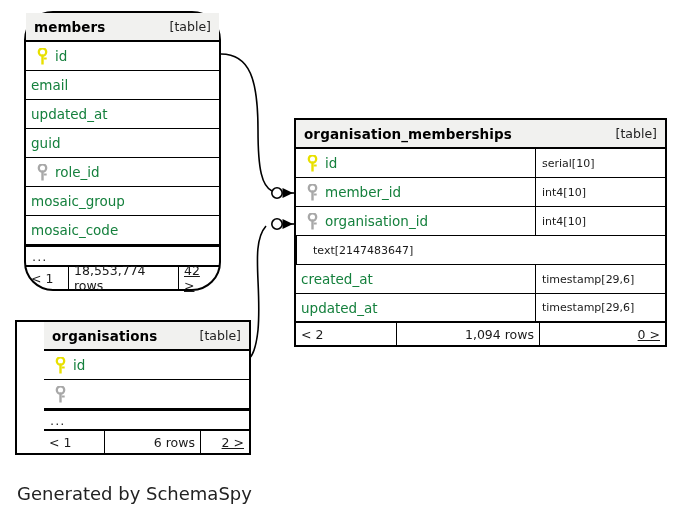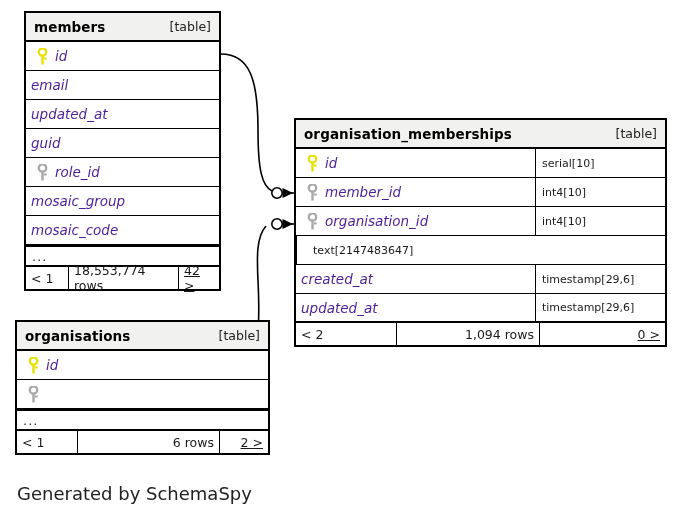--- a/index.html
+++ b/index.html
@@ -88,21 +88,21 @@
     flex: 0 0 auto;
     border-left: 1px solid #000000;
     padding-left: 6px;
     box-sizing: border-box;
     height: 100%;
     display: flex;
     align-items: center;
     font-size: 11px;
   }
 
-  .name-text { font-size: 13.5px; color: #4c1d95; font-style: italic; }
+  .name-text { font-size: 13.5px; color: #15803d; }
 
   
   .keyslot {
     width: 20px;
     min-width: 20px;
     height: 20px;
     display: inline-flex;
     align-items: center;
     justify-content: center;
     margin-right: 3px;
@@ -179,21 +179,21 @@
     </g>
 
     <g>
       <path d="M 228 364 C 250 364, 255 358, 258 330 C 262 286, 250 244, 266 226" fill="none" stroke="#000000" stroke-width="1.6"></path>
       <circle cx="277" cy="224" r="5.2" fill="#ffffff" stroke="#000000" stroke-width="1.6"></circle>
       <path d="M 293 224 L 282.5 219 L 282.5 229 Z" fill="#000000"></path>
       <line x1="288" y1="224" x2="296" y2="224" stroke="#000000" stroke-width="1.6"></line>
     </g>
   </svg>
 
-  <div class="entity" id="tbl-members" style="left:24px; top:11px; width:197px;">
+  <div class="entity" id="tbl-members" style="left:24px; top:11px; width:197px;border-radius:29px;">
     <div class="ent-header">
       <span class="ent-title">members</span>
       <span class="ent-kind">[table]</span>
     </div>
 
     <div class="ent-row">
       <div class="col-name">
         <span class="keyslot">
           <svg width="13" height="17" viewBox="0 0 13 17">
             <circle cx="6.5" cy="4" r="3.7" fill="none" stroke="#e8e000" stroke-width="2.3"></circle>
@@ -250,21 +250,21 @@
 
     <div class="ellipsis-row">...</div>
 
     <div class="ent-footer mbr-foot">
       <div class="foot-cell foot-prev">&lt; 1</div>
       <div class="foot-cell foot-mid">18,553,774 rows</div>
       <div class="foot-cell foot-next">42 &gt;</div>
     </div>
   </div>
 
-  <div class="entity" id="tbl-organisations" style="left:15px; top:320px; width:255px;">
+  <div class="entity" id="tbl-organisations" style="left:15px; top:320px; width:236px;padding-left:27px;">
     <div class="ent-header">
       <span class="ent-title">organisations</span>
       <span class="ent-kind">[table]</span>
     </div>
 
     <div class="ent-row">
       <div class="col-name">
         <span class="keyslot">
           <svg width="13" height="17" viewBox="0 0 13 17">
             <circle cx="6.5" cy="4" r="3.7" fill="none" stroke="#e8e000" stroke-width="2.3"></circle>

